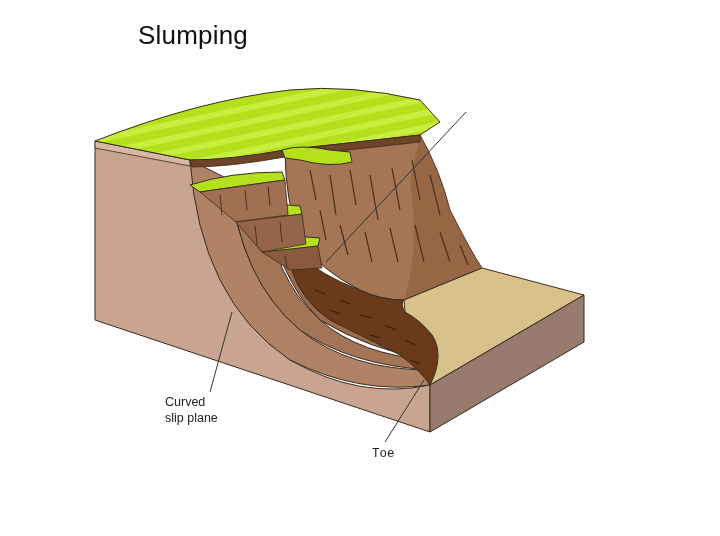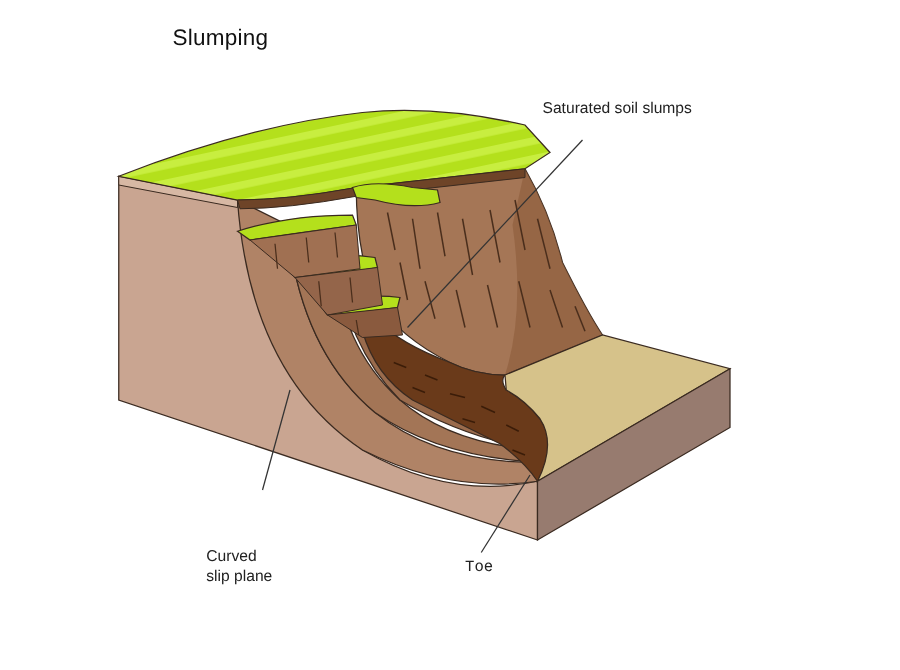--- a/index.html
+++ b/index.html
@@ -1,21 +1,21 @@
 <!DOCTYPE html>
 <html><head>
 <meta charset="utf-8">
 <style>
   html, body { margin: 0; padding: 0; background: #ffffff; }
   body { width: 720px; height: 536px; position: relative; overflow: hidden; font-family: "Liberation Sans", sans-serif; }
-  .title { position: absolute; left: 138px; top: 20px; font-size: 18px; color: #111; letter-spacing: 0.2px; }
+  .title { position: absolute; left: 138px; top: 20px; font-size: 26px; color: #111; letter-spacing: 0.2px; }
   .label { position: absolute; font-size: 12.5px; line-height: 16px; color: #222; }
   .label span { display: block; }
   #lbl-saturated { left: 434px; top: 78px; }
-  #lbl-slip { left: 165px; top: 394px; margin-top: 43px; }
+  #lbl-slip { left: 165px; top: 394px; }
   #lbl-toe { left: 372px; top: 446px; font-family: Liberation Mono, monospace; }
   svg { position: absolute; left: 0; top: 0; }
 </style>
 </head>
 <body>
 
 <div class="title">Slumping</div>
 
 <svg width="720" height="536" viewBox="0 0 720 536" xmlns="http://www.w3.org/2000/svg">
   <defs>
@@ -106,21 +106,20 @@
   </g>
 
   <g stroke="#333" stroke-width="1">
     <line x1="466" y1="112" x2="326" y2="262"></line>
     <line x1="232" y1="312" x2="210" y2="392"></line>
     <line x1="424" y1="380" x2="385" y2="442"></line>
   </g>
 </svg>
 
 <div class="label" id="lbl-saturated">
-  <span>Saturated soil slumps</span>
 </div>
 
 <div class="label" id="lbl-slip">
   <span>Curved</span>
   <span>slip plane</span>
 </div>
 
 <div class="label" id="lbl-toe">
   <span>Toe</span>
 </div>

